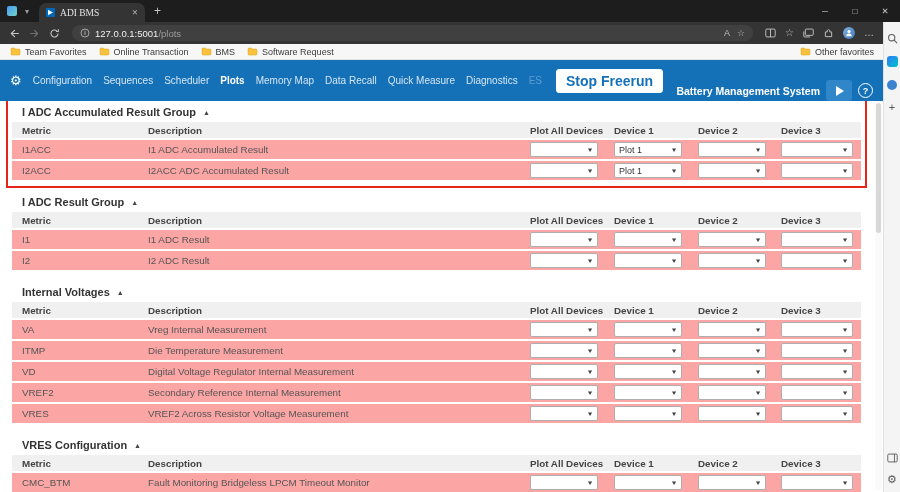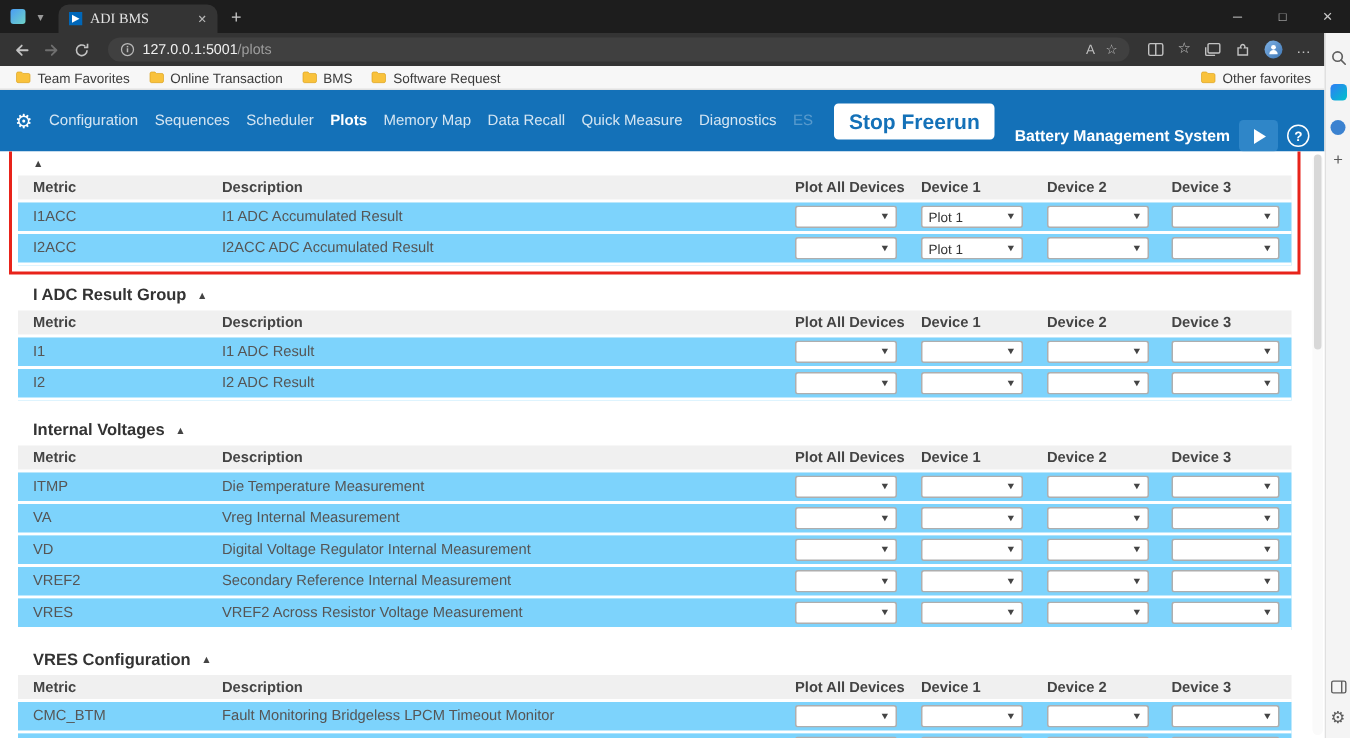--- a/index.html
+++ b/index.html
@@ -59,21 +59,21 @@
   
   .app-content { flex:1; background:#fff; padding:3px 22px 0 12px; overflow:hidden; position:relative; }
   .plot-group { margin-bottom:12px; }
   .plot-group.highlighted { outline:2px solid #e8231a; outline-offset:4px; }
   .group-header { display:flex; align-items:center; gap:7px; padding:2px 0 4px 10px; }
   .group-title { font-size:11px; font-weight:bold; color:#333; }
   .collapse-icon { font-size:7px; color:#444; }
   .trow { display:grid; grid-template-columns:126px 1fr 84px 84px 83px 82px; align-items:center; border-bottom:2px solid #fff; }
   .thead { background:#f0f0f0; height:18px; }
   .thead .cell { font-size:9.8px; font-weight:bold; color:#444; }
-  .tdata { background:#7dd3fc; height:21px; }
+  .tdata { background:#fca5a5; height:21px; }
   .tdata .cell { font-size:9.8px; color:#555; }
   .cell { padding-left:10px; overflow:hidden; white-space:nowrap; }
   .cell.dev { padding-left:2px; }
   .select { width:68px; height:15px; background:#fff; border:1px solid #aeaeae; border-radius:2px; display:flex; align-items:center; justify-content:space-between; padding:0 4px; }
   .c5 .select { width:72px; }
   .sel-val { font-size:9px; color:#333; white-space:nowrap; overflow:hidden; }
   .sel-arrow { font-size:6px; color:#444; transform:scaleX(1.2); }
   .content-scrollbar { position:absolute; right:1px; top:2px; bottom:2px; width:7px; background:#fafafa; border-radius:4px; }
   .content-thumb { position:absolute; top:0; left:1px; width:5px; height:130px; background:#d8d8d8; border-radius:3px; }
 
@@ -241,20 +241,21 @@
               <span class="play-tri"></span>
             </span>
           <span class="help-btn">?</span>
         </div>
       </div>
 
       <div class="app-content">
         <div>
             <section class="plot-group highlighted">
               <div class="group-header">
+                <span class="group-title">I ADC Accumulated Result Group</span>
                 <span class="collapse-icon">▲</span>
               </div>
               <div class="trow thead">
                 <div class="cell c0">Metric</div>
                 <div class="cell c1">Description</div>
                 <div class="cell c2 dev">Plot All Devices</div>
                 <div class="cell c3 dev">Device 1</div>
                 <div class="cell c4 dev">Device 2</div>
                 <div class="cell c5 dev">Device 3</div>
               </div>
@@ -392,50 +393,50 @@
               </div>
               <div class="trow thead">
                 <div class="cell c0">Metric</div>
                 <div class="cell c1">Description</div>
                 <div class="cell c2 dev">Plot All Devices</div>
                 <div class="cell c3 dev">Device 1</div>
                 <div class="cell c4 dev">Device 2</div>
                 <div class="cell c5 dev">Device 3</div>
               </div>
               <div class="trow tdata">
+                <div class="cell c0">VA</div>
+                <div class="cell c1">Vreg Internal Measurement</div>
+                <div class="cell c2 dev">
+                  <div class="select">
+                    <span class="sel-val"></span>
+                    <span class="sel-arrow">▼</span>
+                  </div>
+                </div>
+                <div class="cell c3 dev">
+                  <div class="select">
+                    <span class="sel-val"></span>
+                    <span class="sel-arrow">▼</span>
+                  </div>
+                </div>
+                <div class="cell c4 dev">
+                  <div class="select">
+                    <span class="sel-val"></span>
+                    <span class="sel-arrow">▼</span>
+                  </div>
+                </div>
+                <div class="cell c5 dev">
+                  <div class="select">
+                    <span class="sel-val"></span>
+                    <span class="sel-arrow">▼</span>
+                  </div>
+                </div>
+              </div>
+              <div class="trow tdata">
                 <div class="cell c0">ITMP</div>
                 <div class="cell c1">Die Temperature Measurement</div>
-                <div class="cell c2 dev">
-                  <div class="select">
-                    <span class="sel-val"></span>
-                    <span class="sel-arrow">▼</span>
-                  </div>
-                </div>
-                <div class="cell c3 dev">
-                  <div class="select">
-                    <span class="sel-val"></span>
-                    <span class="sel-arrow">▼</span>
-                  </div>
-                </div>
-                <div class="cell c4 dev">
-                  <div class="select">
-                    <span class="sel-val"></span>
-                    <span class="sel-arrow">▼</span>
-                  </div>
-                </div>
-                <div class="cell c5 dev">
-                  <div class="select">
-                    <span class="sel-val"></span>
-                    <span class="sel-arrow">▼</span>
-                  </div>
-                </div>
-              </div>
-              <div class="trow tdata">
-                <div class="cell c0">VA</div>
-                <div class="cell c1">Vreg Internal Measurement</div>
                 <div class="cell c2 dev">
                   <div class="select">
                     <span class="sel-val"></span>
                     <span class="sel-arrow">▼</span>
                   </div>
                 </div>
                 <div class="cell c3 dev">
                   <div class="select">
                     <span class="sel-val"></span>
                     <span class="sel-arrow">▼</span>

